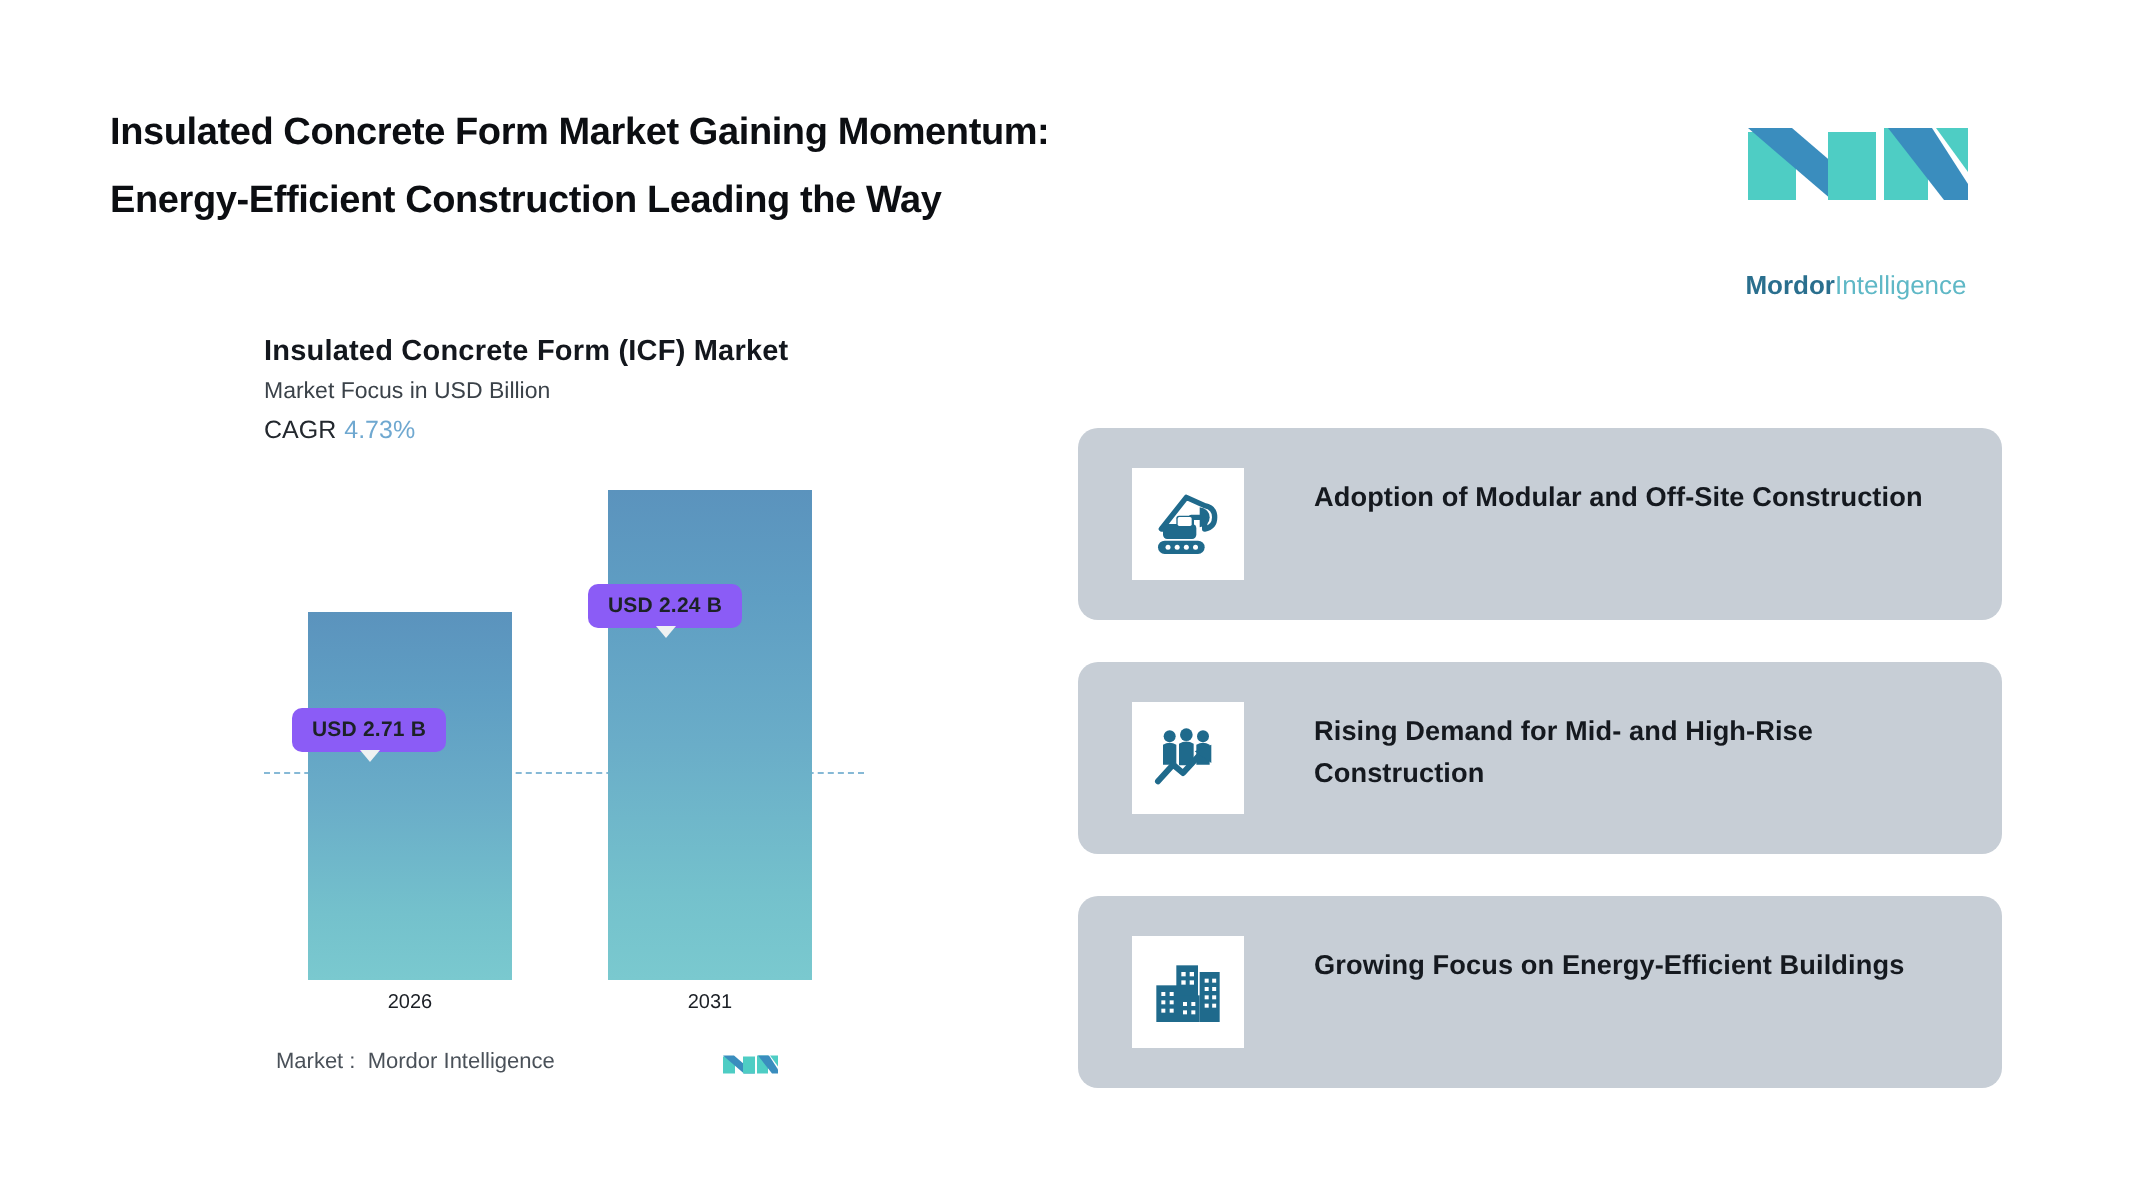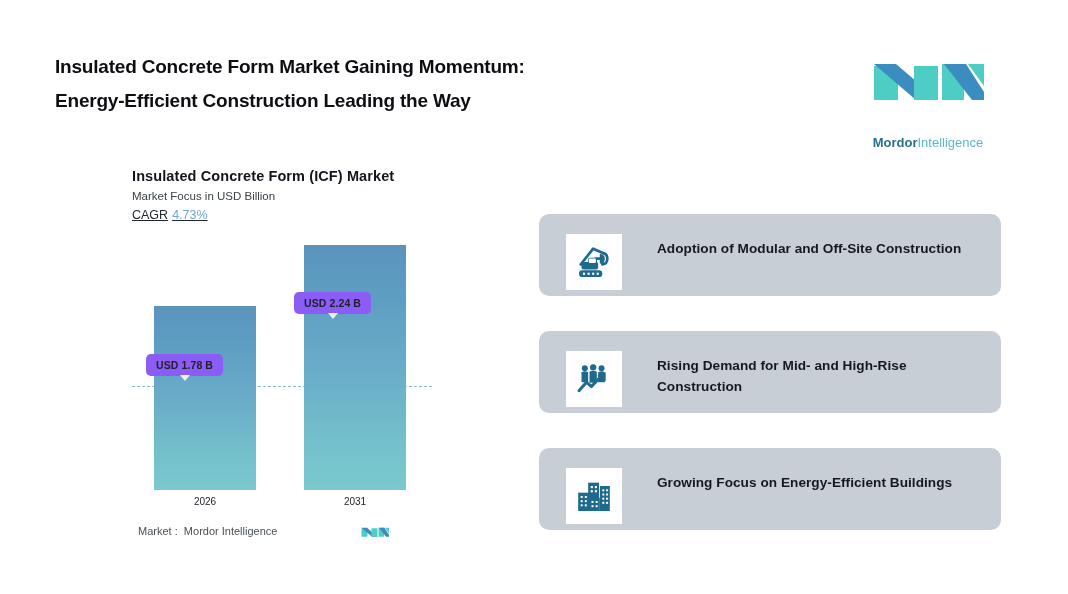--- a/index.html
+++ b/index.html
@@ -55,21 +55,21 @@
     font-size:14.5px; font-weight:700; color:#13171d;
     letter-spacing:0.1px; white-space:nowrap;
   }
   .chart-subtitle{
     position:absolute; left:0; top:30px;
     font-size:11.5px; font-weight:400; color:#3b4249;
     white-space:nowrap;
   }
   .chart-cagr{
     position:absolute; left:0; top:48px;
-    font-size:12.5px; color:#23282e; white-space:nowrap;text-decoration:underline;
+    font-size:12.5px; color:#23282e; white-space:nowrap;
   }
   .chart-cagr .val{ color:#6fa8d0; margin-left:4px; }
 
   .plot{
     position:absolute; left:0; top:70px;
     width:300px; height:260px;
   }
   
   .refline{
     position:absolute;
@@ -131,21 +131,21 @@
   .source-mark{
     position:absolute; left:222px; top:0px; width:30px; height:16px;
   }
 
   
   .cards{
     position:absolute; left:539px; top:214px;
     width:462px; height:330px;
   }
   .card{
-    position:absolute; left:0; width:462px; height:82px;
+    position:absolute; left:0; width:462px; height:96px;
     background:#c7ced6;
     border-radius:10px;
   }
   .card.c1{ top:0;   }
   .card.c2{ top:117px; }
   .card.c3{ top:234px; }
 
   .card-icon{
     position:absolute; left:27px; top:20px;
     width:56px; height:56px;
@@ -196,21 +196,21 @@
   <div class="chart-subtitle">Market Focus in USD Billion</div>
   <div class="chart-cagr"><span>CAGR</span><span class="val">4.73%</span></div>
 
   <div class="plot">
 
     <div class="refline"></div>
 
     <div class="bar b2026"></div>
     <div class="bar b2031"></div>
 
-    <div class="vlabel l2026">USD 1.78 B</div>
+    <div class="vlabel l2026">USD 2.71 B</div>
     <div class="vlabel l2031">USD 2.24 B</div>
 
   </div>
 
   <div class="xlabels">
     <div class="xlabel x1">2026</div>
     <div class="xlabel x2">2031</div>
   </div>
 
   <div class="source-row">

